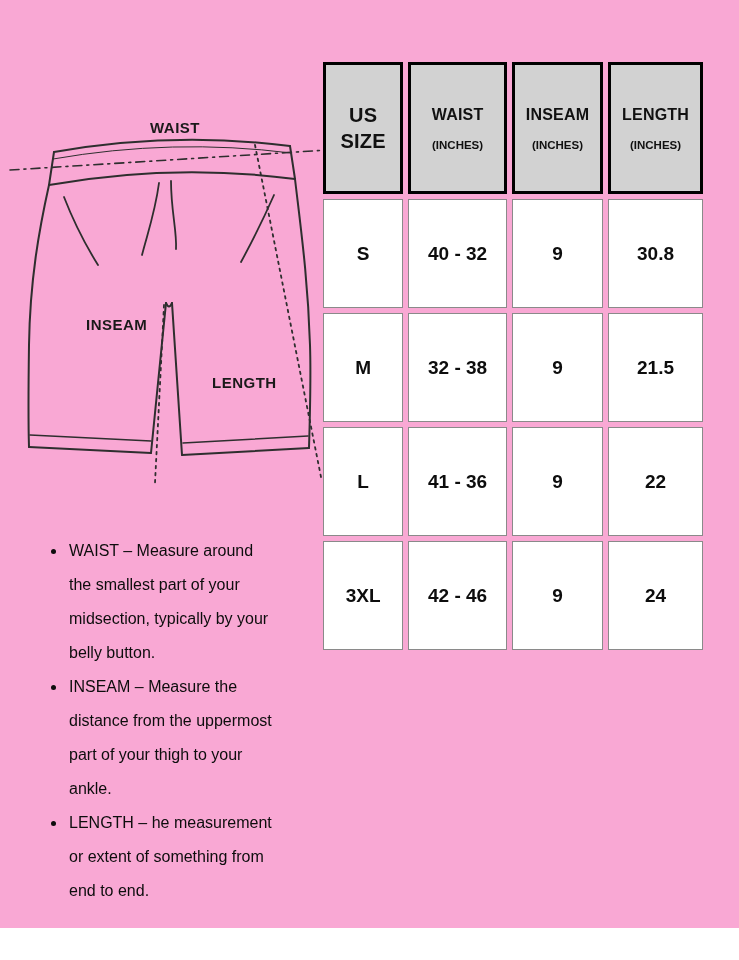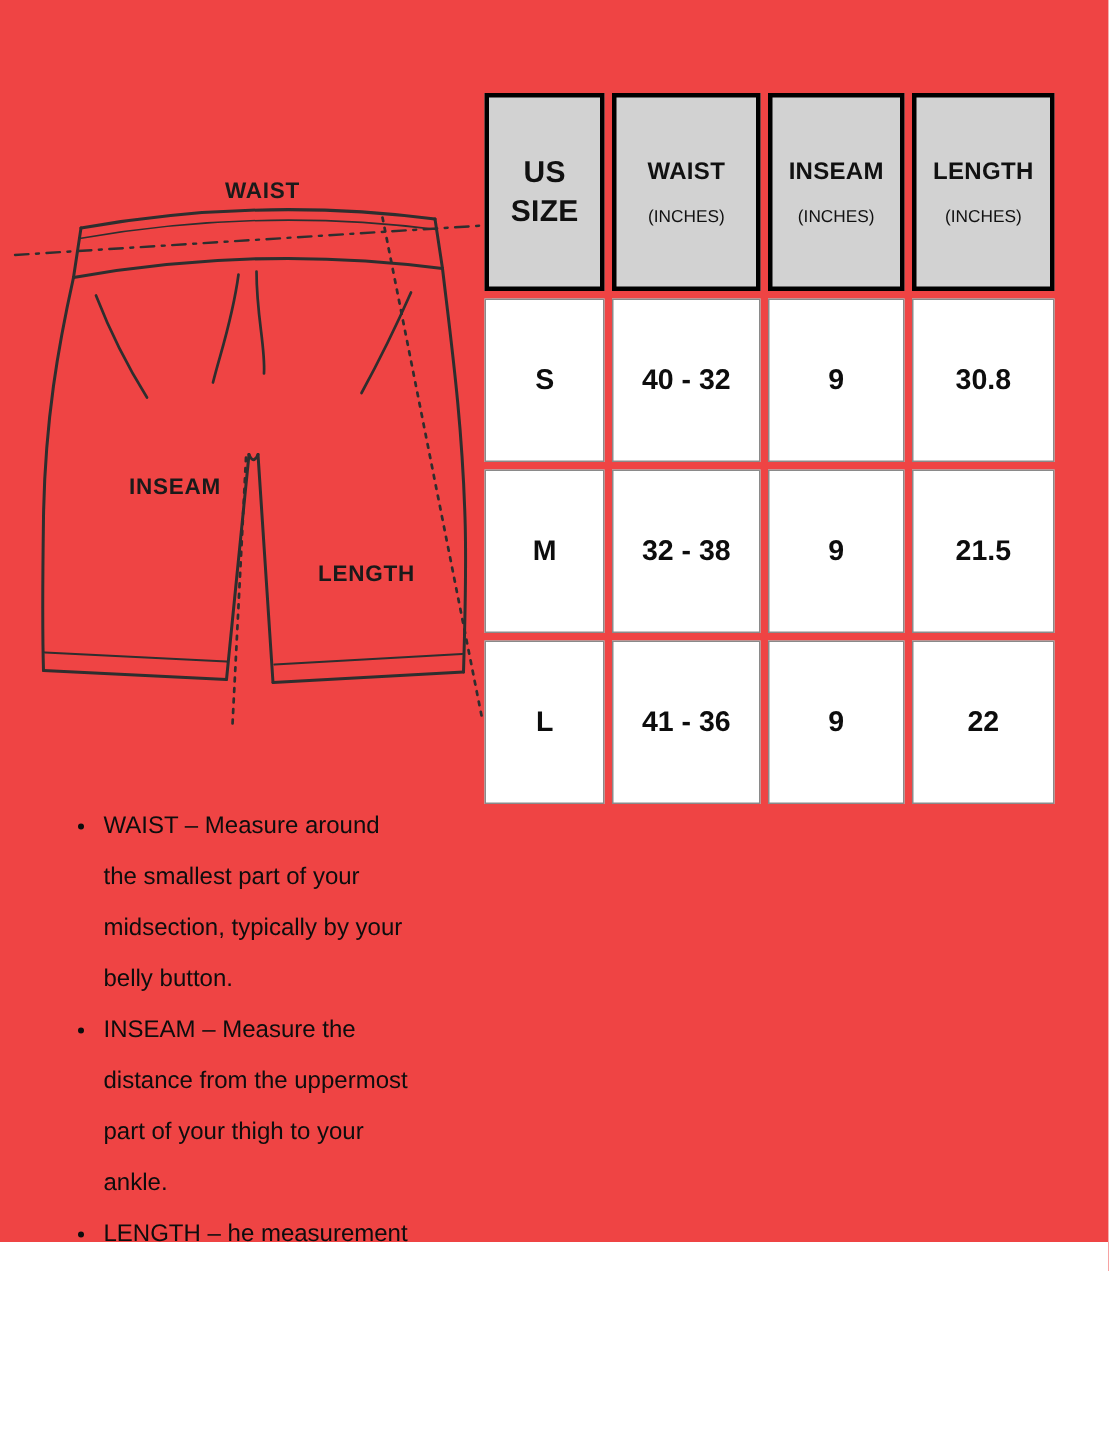--- a/index.html
+++ b/index.html
@@ -1,17 +1,17 @@
 <!DOCTYPE html>
 <html><head>
 <meta charset="utf-8">
 <style>
   html, body { margin:0; padding:0; background:#ffffff; }
   body { font-family:"Liberation Sans", sans-serif; color:#111111; }
-  .canvas { position:relative; width:739px; height:828px; background:#ef4444; overflow:hidden; }
+  .canvas { position:relative; width:739px; height:928px; background:#f9a8d4; overflow:hidden; }
 
   
   .diagram { position:absolute; left:8px; top:95px; width:322px; height:400px; }
   .diagram svg { position:absolute; left:0; top:0; }
   .diagram-label { position:absolute; font-size:15px; font-weight:700; letter-spacing:.5px; color:#1a1a1a; }
   .label-waist  { left:124px; top:24px;  width:86px; text-align:center; }
   .label-inseam { left:78px;  top:221px; }
   .label-length { left:204px; top:279px; }
 
   
@@ -21,21 +21,21 @@
 
   
   .table-wrap { position:absolute; left:318px; top:57px; width:390px; }
   table.size-chart { border-collapse:separate; border-spacing:5px; width:100%; table-layout:fixed; }
   .size-chart th {
     background:#d2d2d2; border:3px solid #000000; height:122px;
     text-align:center; vertical-align:middle; padding:2px; color:#111;
   }
   .size-chart th .main { display:block; font-size:16px; font-weight:700; letter-spacing:.2px; }
   .size-chart th.size-col .main { font-size:20px; line-height:1.3; }
-  .size-chart th .sub { display:block; font-size:11.5px; font-weight:400; margin-top:15px; }
+  .size-chart th .sub { display:block; font-size:11.5px; font-weight:700; margin-top:15px; }
   .size-chart th .sub:empty { display:none; }
   .size-chart td {
     background:#ffffff; border:1px solid #8a8a8a; height:105px;
     text-align:center; vertical-align:middle; font-weight:700; font-size:19px; color:#0d0d0d;
   }
   .size-chart col.c1 { width:22%; }
   .size-chart col.c2 { width:27%; }
   .size-chart col.c3 { width:25%; }
   .size-chart col.c4 { width:26%; }
 </style>
@@ -127,17 +127,23 @@
           <td>32 - 38</td>
           <td>9</td>
           <td>21.5</td>
         </tr>
         <tr>
           <td>L</td>
           <td>41 - 36</td>
           <td>9</td>
           <td>22</td>
         </tr>
+        <tr>
+          <td>3XL</td>
+          <td>42 - 46</td>
+          <td>9</td>
+          <td>24</td>
+        </tr>
       </tbody>
     </table>
   </div>
 
 </div>
 
 </body></html>

